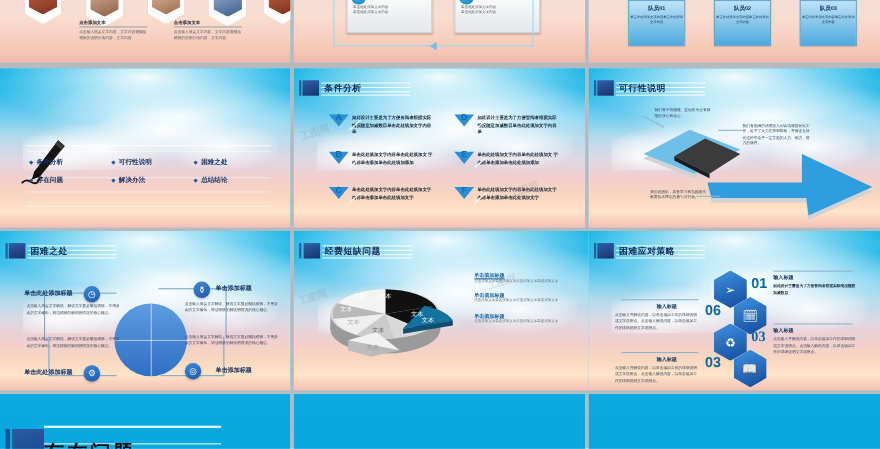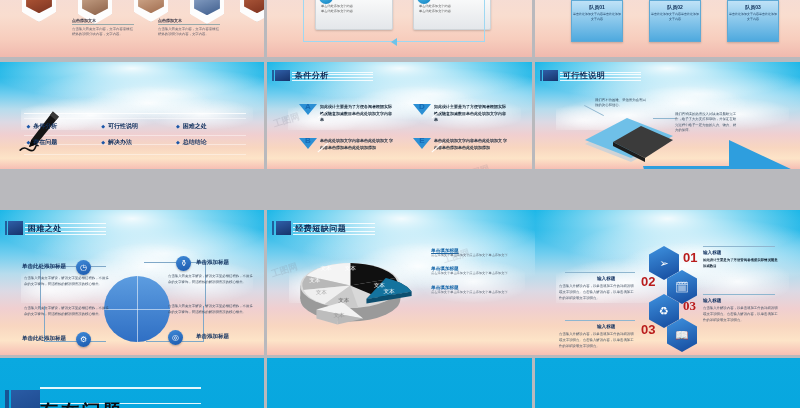--- a/index.html
+++ b/index.html
@@ -66,21 +66,21 @@
   .fline{ position:absolute; border:1px solid #9ed8f2; border-top:none; }
   .frow{ position:absolute; font-size:3.2px; color:#555; line-height:1.7; }
 
   
   .tbox{ position:absolute; background:linear-gradient(180deg,#bfe2f7,#4ea9de);
     border:1px solid #5fa9d4; box-shadow:0 1px 2px rgba(0,0,0,.2); }
   .tbox b{ display:block; text-align:center; font-size:5px; color:#0d2d55; margin-top:3px; }
   .tbox span{ display:block; text-align:center; font-size:3px; color:#1b3b5e; line-height:1.6; margin-top:2px; }
 
   
-  .r2{ top:62px; height:107px;padding-left:34px; }
+  .r2{ top:62px; height:145px;padding-left:34px; }
 
   
   .tslide .title{ position:absolute; left:0; right:4%; top:36%; text-align:center;
     font-size:11px; font-weight:bold; color:#0b2f6b; letter-spacing:.5px; }
   .tslide .rule{ position:absolute; left:9%; right:7%; height:1px; background:rgba(255,255,255,.8); }
   .tslide .bul{ position:absolute; left:10%; right:5%; top:56%;
     display:grid; grid-template-columns:repeat(3,1fr); row-gap:7px; }
   .tslide .bul div{ font-size:6px; font-weight:bold; color:#10305e; white-space:nowrap; }
   .tslide .bul div::before{ content:"\25C6"; color:#1a56a8; font-size:5px; margin-right:3px; }
   .pen{ position:absolute; left:7%; top:42%; width:46px; height:52px; }
@@ -122,21 +122,21 @@
   .pieLegend .it b{ display:block; font-size:4.6px; color:#1565a8; font-weight:bold; }
   .pieLegend .it.u b{ text-decoration:underline; }
   .pieLegend .it span{ display:block; font-size:3.2px; color:#5a6472; line-height:1.7; }
 
   
   .hexc{ position:absolute; width:30px; height:34px;
     background:linear-gradient(160deg,#3f93e0,#14499c);
     clip-path:polygon(50% 0,100% 25%,100% 75%,50% 100%,0 75%,0 25%);
     display:flex; align-items:center; justify-content:center;
     color:#fff; font-size:11px; }
-  .num{ position:absolute; font-size:13px; font-weight:bold; color:#b91c1c; }
+  .num{ position:absolute; font-size:13px; font-weight:bold; color:#0369a1; }
   .hline{ position:absolute; height:1px; background:#8fb6cf; }
 
   
   .r4{ top:358px; height:145px; }
   .r4 .solid{ position:absolute; inset:0;
     background:linear-gradient(180deg,#0aa9e0 0%, #06a6de 60%, #04a2dc 100%); }
   .r4 .bigttl{ position:absolute; left:15%; top:28%; font-size:19px; font-weight:bold;
     color:#0b0b10; letter-spacing:2px; }
   .r4 .sq2{ position:absolute; left:4.2%; top:22%; width:11%; height:34%;
     background:linear-gradient(160deg,#2a5ca5,#123a7c); }
@@ -453,28 +453,38 @@
         <span>点击添加文字单击添加文字点击添加文字单击添加文字</span>
       </div>
     </div>
 
     <div class="wm" style="left:4px;top:54px;">工图网</div>
     <div class="wm" style="left:176px;top:40px;">工图网</div>
   </div>
 
   <div class="slide r3" style="left:535px;width:265px;">
     <div class="bg cloudy"></div>
+    <div class="hdr">
+      <div class="sq"></div>
+      <div class="lines">
+        <i style="top:18%"></i>
+          <i style="top:42%"></i>
+          <i style="top:66%"></i>
+          <i style="top:90%"></i>
+      </div>
+      <div class="ttl" style="font-size:8px;">困难应对策略</div>
+    </div>
 
     <div class="hexc" style="left:114px; top:36px;">➢</div>
     <div class="hexc" style="left:132px; top:60px;">🗓</div>
     <div class="hexc" style="left:114px; top:84px;">♻</div>
     <div class="hexc" style="left:132px; top:108px;">📖</div>
 
     <div class="num" style="left:148px; top:40px;">01</div>
-    <div class="num" style="left:106px; top:64px;">02</div>
+    <div class="num" style="left:106px; top:64px;">06</div>
     <div class="num" style="left:148px; top:88px;font-family:Liberation Serif, serif;">03</div>
     <div class="num" style="left:106px; top:112px;">03</div>
 
     <div class="hline" style="left:168px; top:36px; width:72px;"></div>
     <div class="hline" style="left:30px;  top:62px; width:70px;"></div>
     <div class="hline" style="left:168px; top:84px; width:72px;"></div>
     <div class="hline" style="left:30px;  top:110px;width:70px;"></div>
 
     <div class="lbl" style="left:168px; top:40px; font-size:4.6px;">输入标题</div>
     <div class="body" style="left:168px; top:48px; width:76px; font-weight:bold; color:#123;">如此设计主要是为了方便管阅者根据实际情况随意加减数目</div>

